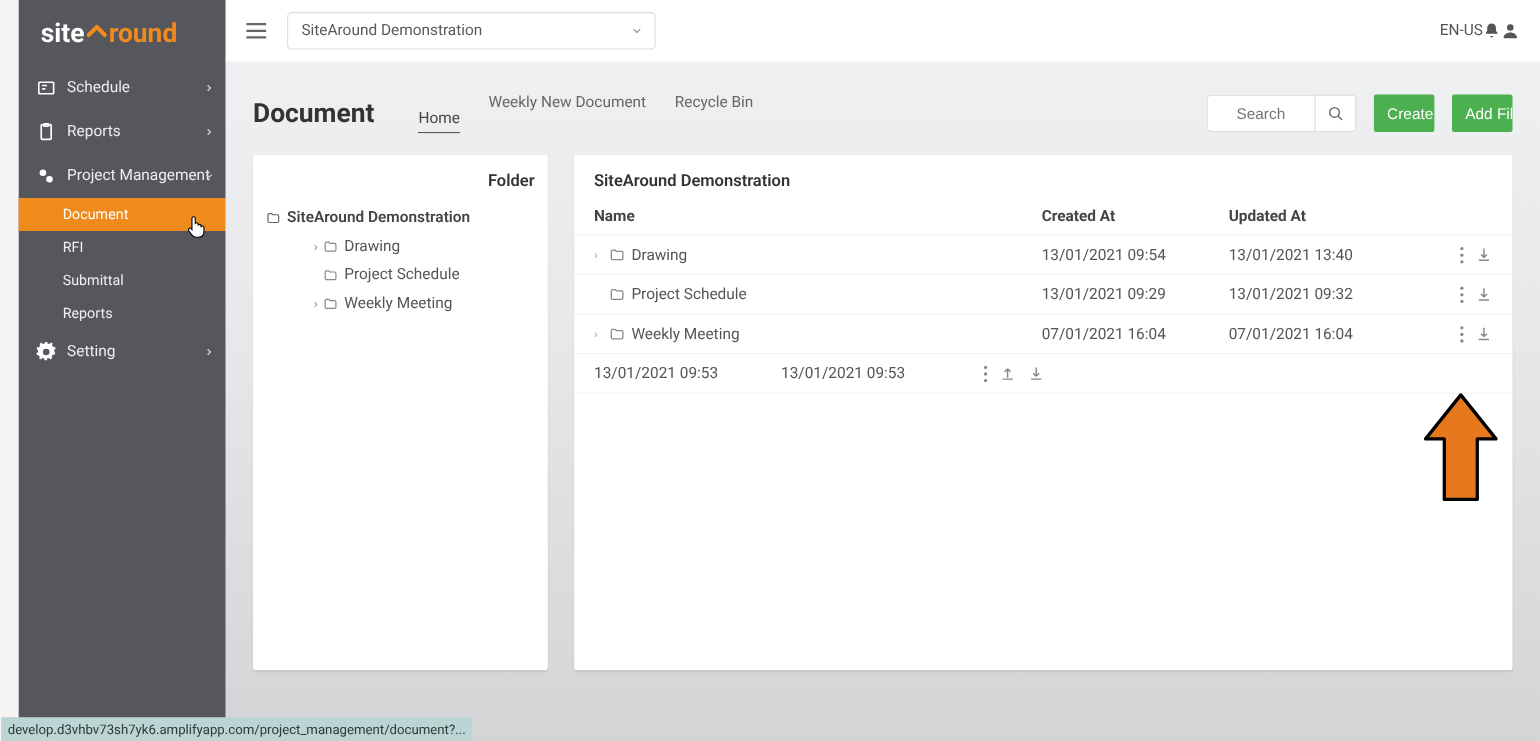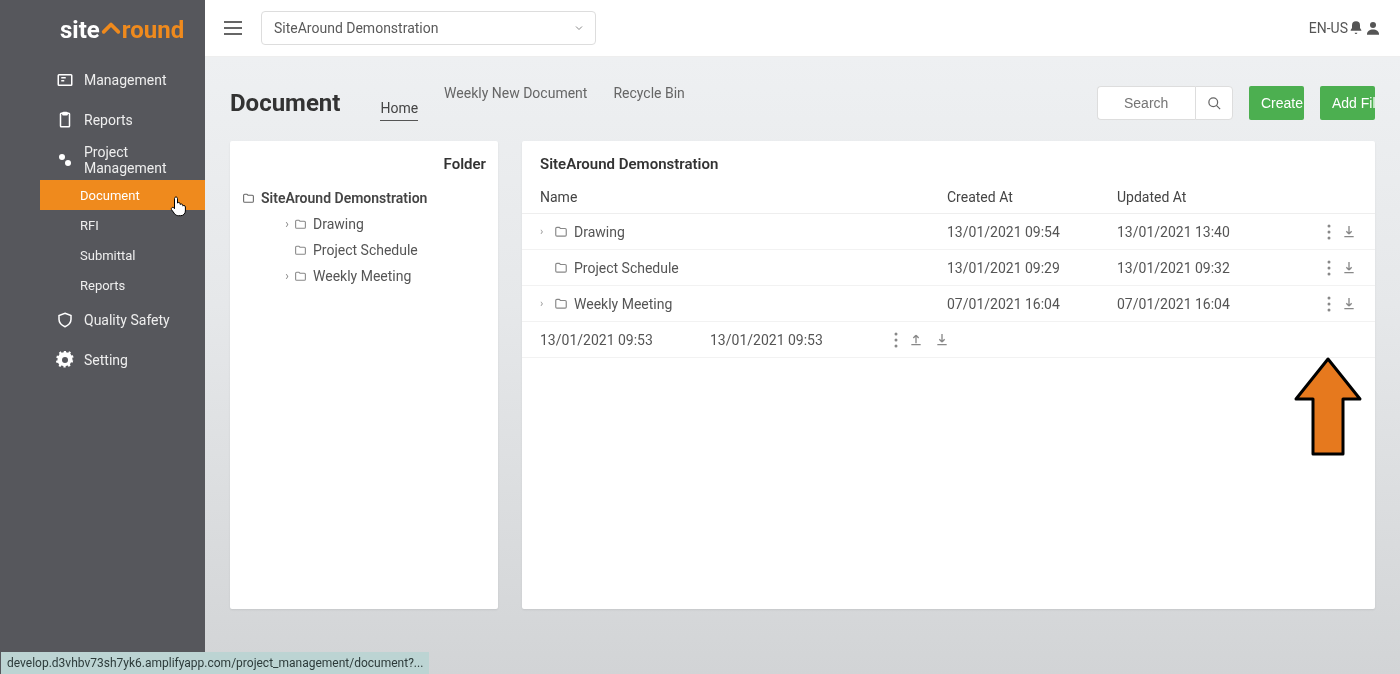--- a/index.html
+++ b/index.html
@@ -1,19 +1,19 @@
 <!DOCTYPE html>
 <html><head>
 <meta charset="utf-8">
 <style>
 * { margin: 0; padding: 0; box-sizing: border-box; }
 body { font-family: -apple-system, BlinkMacSystemFont, "Segoe UI", Roboto, Arial, sans-serif; width: 1400px; height: 674px; overflow: hidden; background: #f5f5f5; position: relative; }
 
 
-.sidebar { position: absolute; left: 0; top: 0; width: 230px; height: 100%; background: #56575c; color: #fff; padding-left: 40px; }
+.sidebar { position: absolute; left: 17px; top: 0; width: 192px; height: 100%; background: #56575c; color: #fff; }
 .logo { height: 60px; display: flex; align-items: center; padding-left: 20px; font-size: 24px; font-weight: 700; }
 .logo .site { color: #fff; }
 .logo .arr { display: inline-flex; align-items: center; }
 .logo .round { color: #ef8a1d; }
 .nav { list-style: none; }
 .nav-item { display: flex; align-items: center; height: 40px; padding: 0 16px; font-size: 14px; color: #eee; cursor: pointer; position: relative; }
 .nav-item .nav-icon { width: 18px; height: 18px; margin-right: 10px; display: inline-flex; align-items: center; justify-content: center; }
 .nav-item .chev { position: absolute; right: 14px; }
 .nav-item .chev svg { width: 10px; height: 10px; }
 .sub-item { display: flex; align-items: center; height: 30px; padding-left: 40px; font-size: 13px; color: #eee; cursor: pointer; }
@@ -54,21 +54,21 @@
 .tree { font-size: 14px; color: #555; }
 .tree-row { display: flex; align-items: center; height: 26px; cursor: pointer; }
 .tree-row.root { font-weight: 600; color: #444; }
 .tree-row .exp { width: 14px; display: inline-flex; justify-content: center; color: #888; font-size: 12px; }
 .tree-row .fld-icon { margin-right: 6px; display: inline-flex; }
 .tree-l1 { padding-left: 14px; }
 .tree-l2 { padding-left: 24px; }
 
 
 .list-h { padding: 14px 18px 8px 18px; font-size: 15px; font-weight: 600; color: #333; }
-.list-header { display: flex; padding: 8px 18px; font-size: 14px; color: #444; font-weight: 400; border-bottom: 1px solid #eee; }
+.list-header { display: flex; padding: 8px 18px; font-size: 14px; color: #444; font-weight: 700; border-bottom: 1px solid #eee; }
 .col-name { flex: 1; }
 .col-created { width: 170px; }
 .col-updated { width: 170px; }
 .col-actions { width: 70px; }
 .list-row { display: flex; align-items: center; height: 36px; padding: 0 18px; font-size: 14px; color: #555; border-bottom: 1px solid #f2f2f2; }
 .list-row .exp { width: 12px; color: #999; font-size: 11px; }
 .list-row .item-icon { margin: 0 6px 0 2px; display: inline-flex; }
 .row-actions { width: 70px; display: flex; align-items: center; justify-content: flex-end; gap: 10px; }
 .icon-btn { display: inline-flex; align-items: center; cursor: pointer; color: #777; }
 
@@ -94,21 +94,21 @@
     <span class="round">round</span>
   </div>
   <ul class="nav">
     <li class="nav-item">
       <span class="nav-icon">
           <svg width="18" height="18" viewBox="0 0 24 24" fill="none" stroke="#fff" stroke-width="2">
             <rect x="3" y="5" width="18" height="14" rx="1"></rect>
             <path d="M7 9h6M7 13h4"></path>
           </svg>
         </span>
-      <span>Management</span>
+      <span>Schedule</span>
       <span class="chev">
           <svg viewBox="0 0 24 24" fill="none" stroke="#ccc" stroke-width="3">
             <path d="M9 6l6 6-6 6"></path>
           </svg>
         </span>
     </li>
     <li class="nav-item">
       <span class="nav-icon">
           <svg width="18" height="18" viewBox="0 0 24 24" fill="none" stroke="#fff" stroke-width="2">
             <rect x="6" y="3" width="12" height="18" rx="1"></rect>
@@ -141,33 +141,20 @@
       </li>
     <li class="sub-item">
         <span>RFI</span>
       </li>
     <li class="sub-item">
         <span>Submittal</span>
       </li>
     <li class="sub-item">
         <span>Reports</span>
       </li>
-    <li class="nav-item">
-      <span class="nav-icon">
-          <svg width="18" height="18" viewBox="0 0 24 24" fill="none" stroke="#fff" stroke-width="2">
-            <path d="M12 3l8 3v5c0 5-3.5 8-8 10-4.5-2-8-5-8-10V6l8-3z"></path>
-          </svg>
-        </span>
-      <span>Quality Safety</span>
-      <span class="chev">
-          <svg viewBox="0 0 24 24" fill="none" stroke="#ccc" stroke-width="3">
-            <path d="M9 6l6 6-6 6"></path>
-          </svg>
-        </span>
-    </li>
     <li class="nav-item">
       <span class="nav-icon">
           <svg width="18" height="18" viewBox="0 0 24 24" fill="#fff">
             <path d="M12 8a4 4 0 100 8 4 4 0 000-8zm9 4l2 .5-1 3-2-.5a9 9 0 01-1.5 2.6l1 1.8-2.6 1.8-1-1.8a9 9 0 01-3 .6v2h-3v-2a9 9 0 01-3-.6l-1 1.8L3.3 20l1-1.8A9 9 0 012.8 15.5l-2 .5-1-3 2-.5A9 9 0 012 12a9 9 0 01.3-2.5l-2-.5 1-3 2 .5A9 9 0 014.8 4l-1-1.8L6.4.4l1 1.8a9 9 0 013-.6v-2h3v2a9 9 0 013 .6l1-1.8L20 1.6l-1 1.8a9 9 0 011.5 2.6l2-.5 1 3-2 .5A9 9 0 0122 12a9 9 0 01-1 0z"></path>
           </svg>
         </span>
       <span>Setting</span>
       <span class="chev">
           <svg viewBox="0 0 24 24" fill="none" stroke="#ccc" stroke-width="3">
             <path d="M9 6l6 6-6 6"></path>

